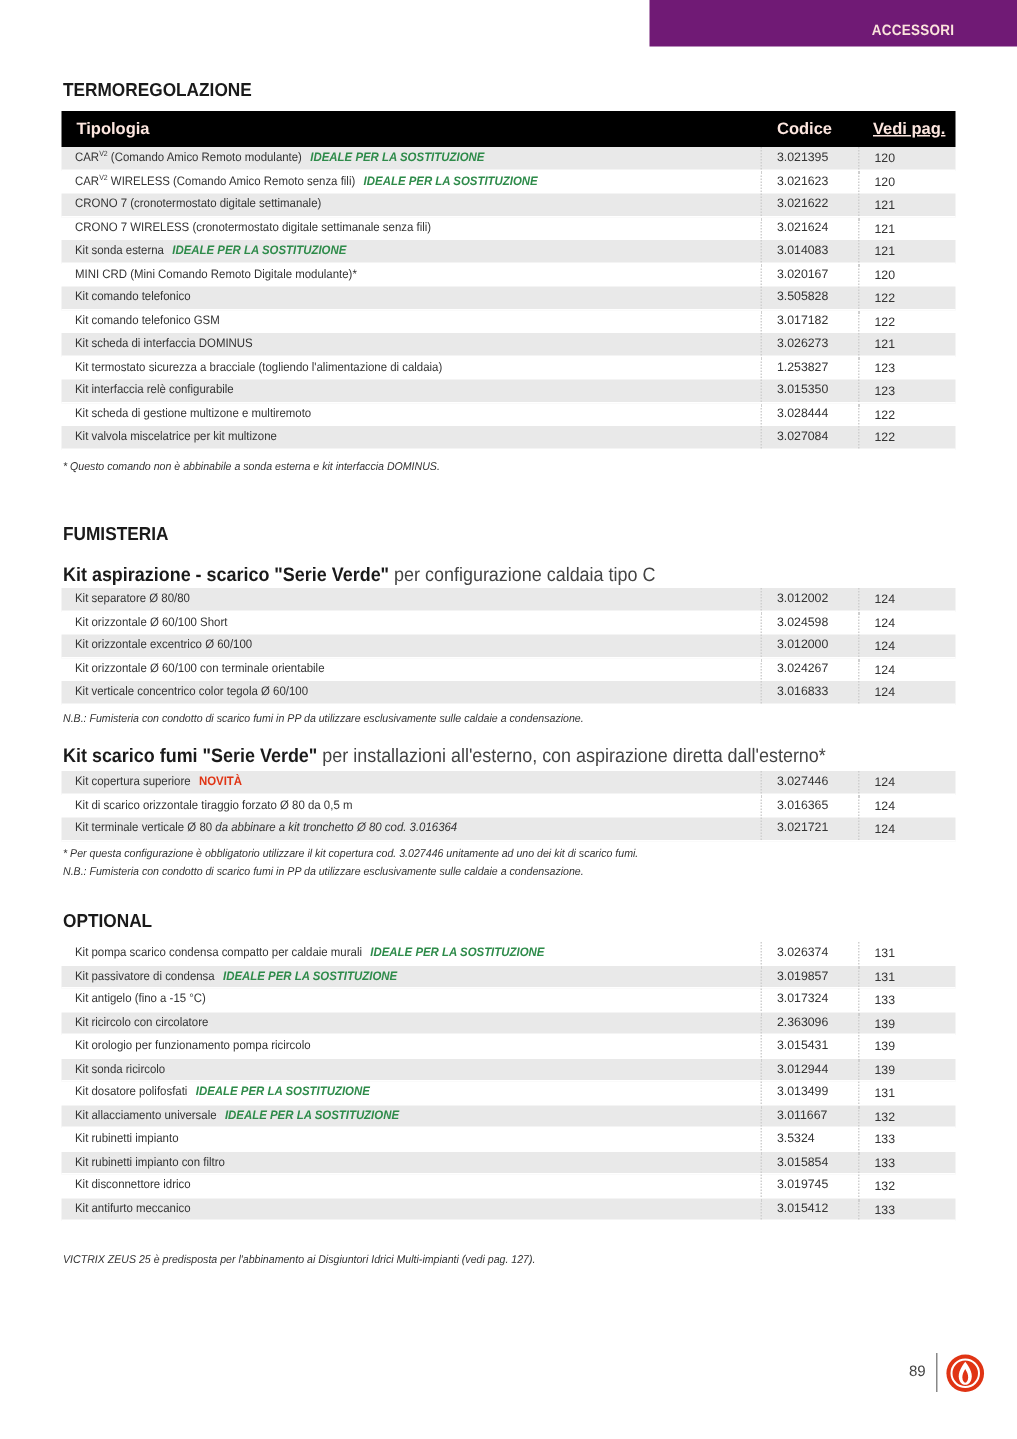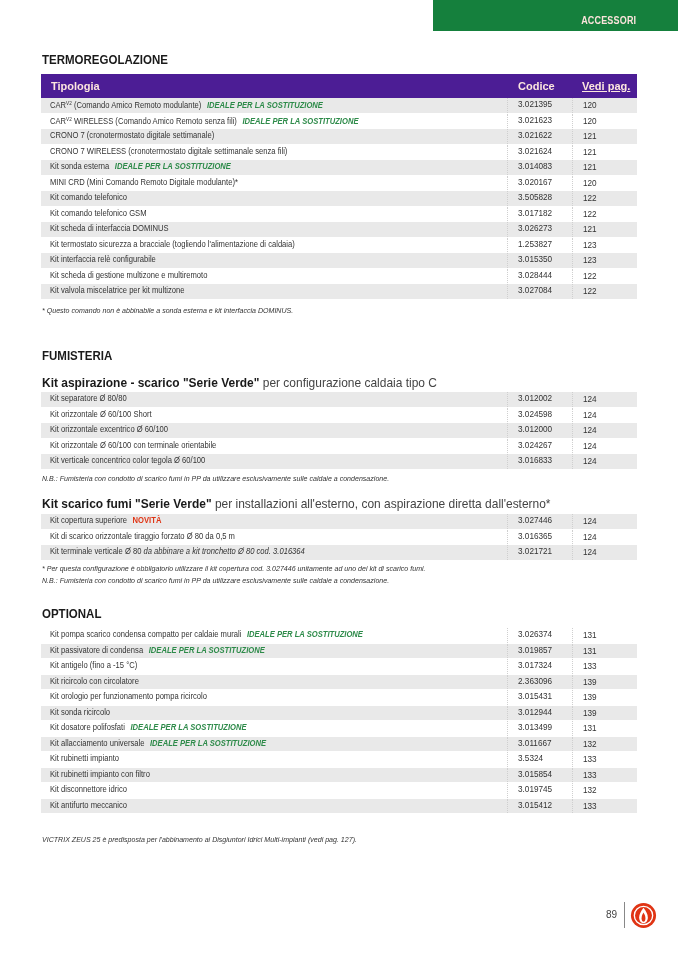--- a/index.html
+++ b/index.html
@@ -1,28 +1,28 @@
 <!DOCTYPE html>
 <html><head>
 <meta charset="utf-8">
 <style>
   * { box-sizing: border-box; margin: 0; padding: 0; }
   html, body { width: 678px; height: 959px; background: #ffffff; overflow: hidden; }
   body { position: relative; font-family: "DejaVu Sans Condensed", "Liberation Sans Narrow", "Liberation Sans", sans-serif; color: #2a2a2a; }
 
-  .top-banner { position: absolute; left: 433px; top: 0; width: 245px; height: 31px; background: #15803d; }
+  .top-banner { position: absolute; left: 433px; top: 0; width: 245px; height: 31px; background: #701a75; }
   .top-banner span { position: absolute; right: 42px; top: 15px; font-size: 10px; font-weight: bold; color: #fbe3dc; letter-spacing: 0.2px; font-family: "Liberation Sans", sans-serif; transform: scaleX(0.9); transform-origin: right; }
 
   .section-title { position: absolute; left: 42px; font-family: "Liberation Sans", sans-serif; font-weight: bold; font-size: 12.5px; color: #1a1a1a; transform: scaleX(0.92); transform-origin: left; }
   .sub-title { position: absolute; left: 42px; font-family: "Liberation Sans", sans-serif; font-size: 13px; color: #1a1a1a; white-space: nowrap; transform: scaleX(0.92); transform-origin: left; }
   .sub-title b { font-weight: bold; }
   .sub-title .light { color: #444; font-weight: normal; }
 
   .table { position: absolute; left: 41px; width: 596px; }
-  .thead { height: 24px; background: #4c1d95; color: #fde6df; font-family: "Liberation Sans", sans-serif; font-weight: bold; font-size: 11px; position: relative; }
+  .thead { height: 24px; background: #000000; color: #fde6df; font-family: "Liberation Sans", sans-serif; font-weight: bold; font-size: 11px; position: relative; }
   .thead span { position: absolute; top: 6px; }
   .row { position: relative; height: 15.5px; font-size: 8.2px; font-family: "Liberation Sans", sans-serif; color: #333; border-bottom: 1px solid #ffffff; }
   .row.shade { background: #e9e9e9; }
   .row .desc { position: absolute; left: 9px; top: 2px; white-space: nowrap; transform: scaleX(0.93); transform-origin: left; }
   .row .code { position: absolute; left: 477px; top: 2px; }
   .row .page { position: absolute; left: 542px; top: 3px; text-align: right; }
   .row .sep { position: absolute; left: 531px; top: 0; bottom: 0; border-left: 1px dotted #cfcfcf; }
   .row .sep2 { position: absolute; left: 466px; top: 0; bottom: 0; border-left: 1px dotted #cfcfcf; }
   .tag-green { color: #2e8b4a; font-weight: bold; font-style: italic; margin-left: 6px; }
   .tag-red { color: #e03414; font-weight: bold; margin-left: 6px; }

